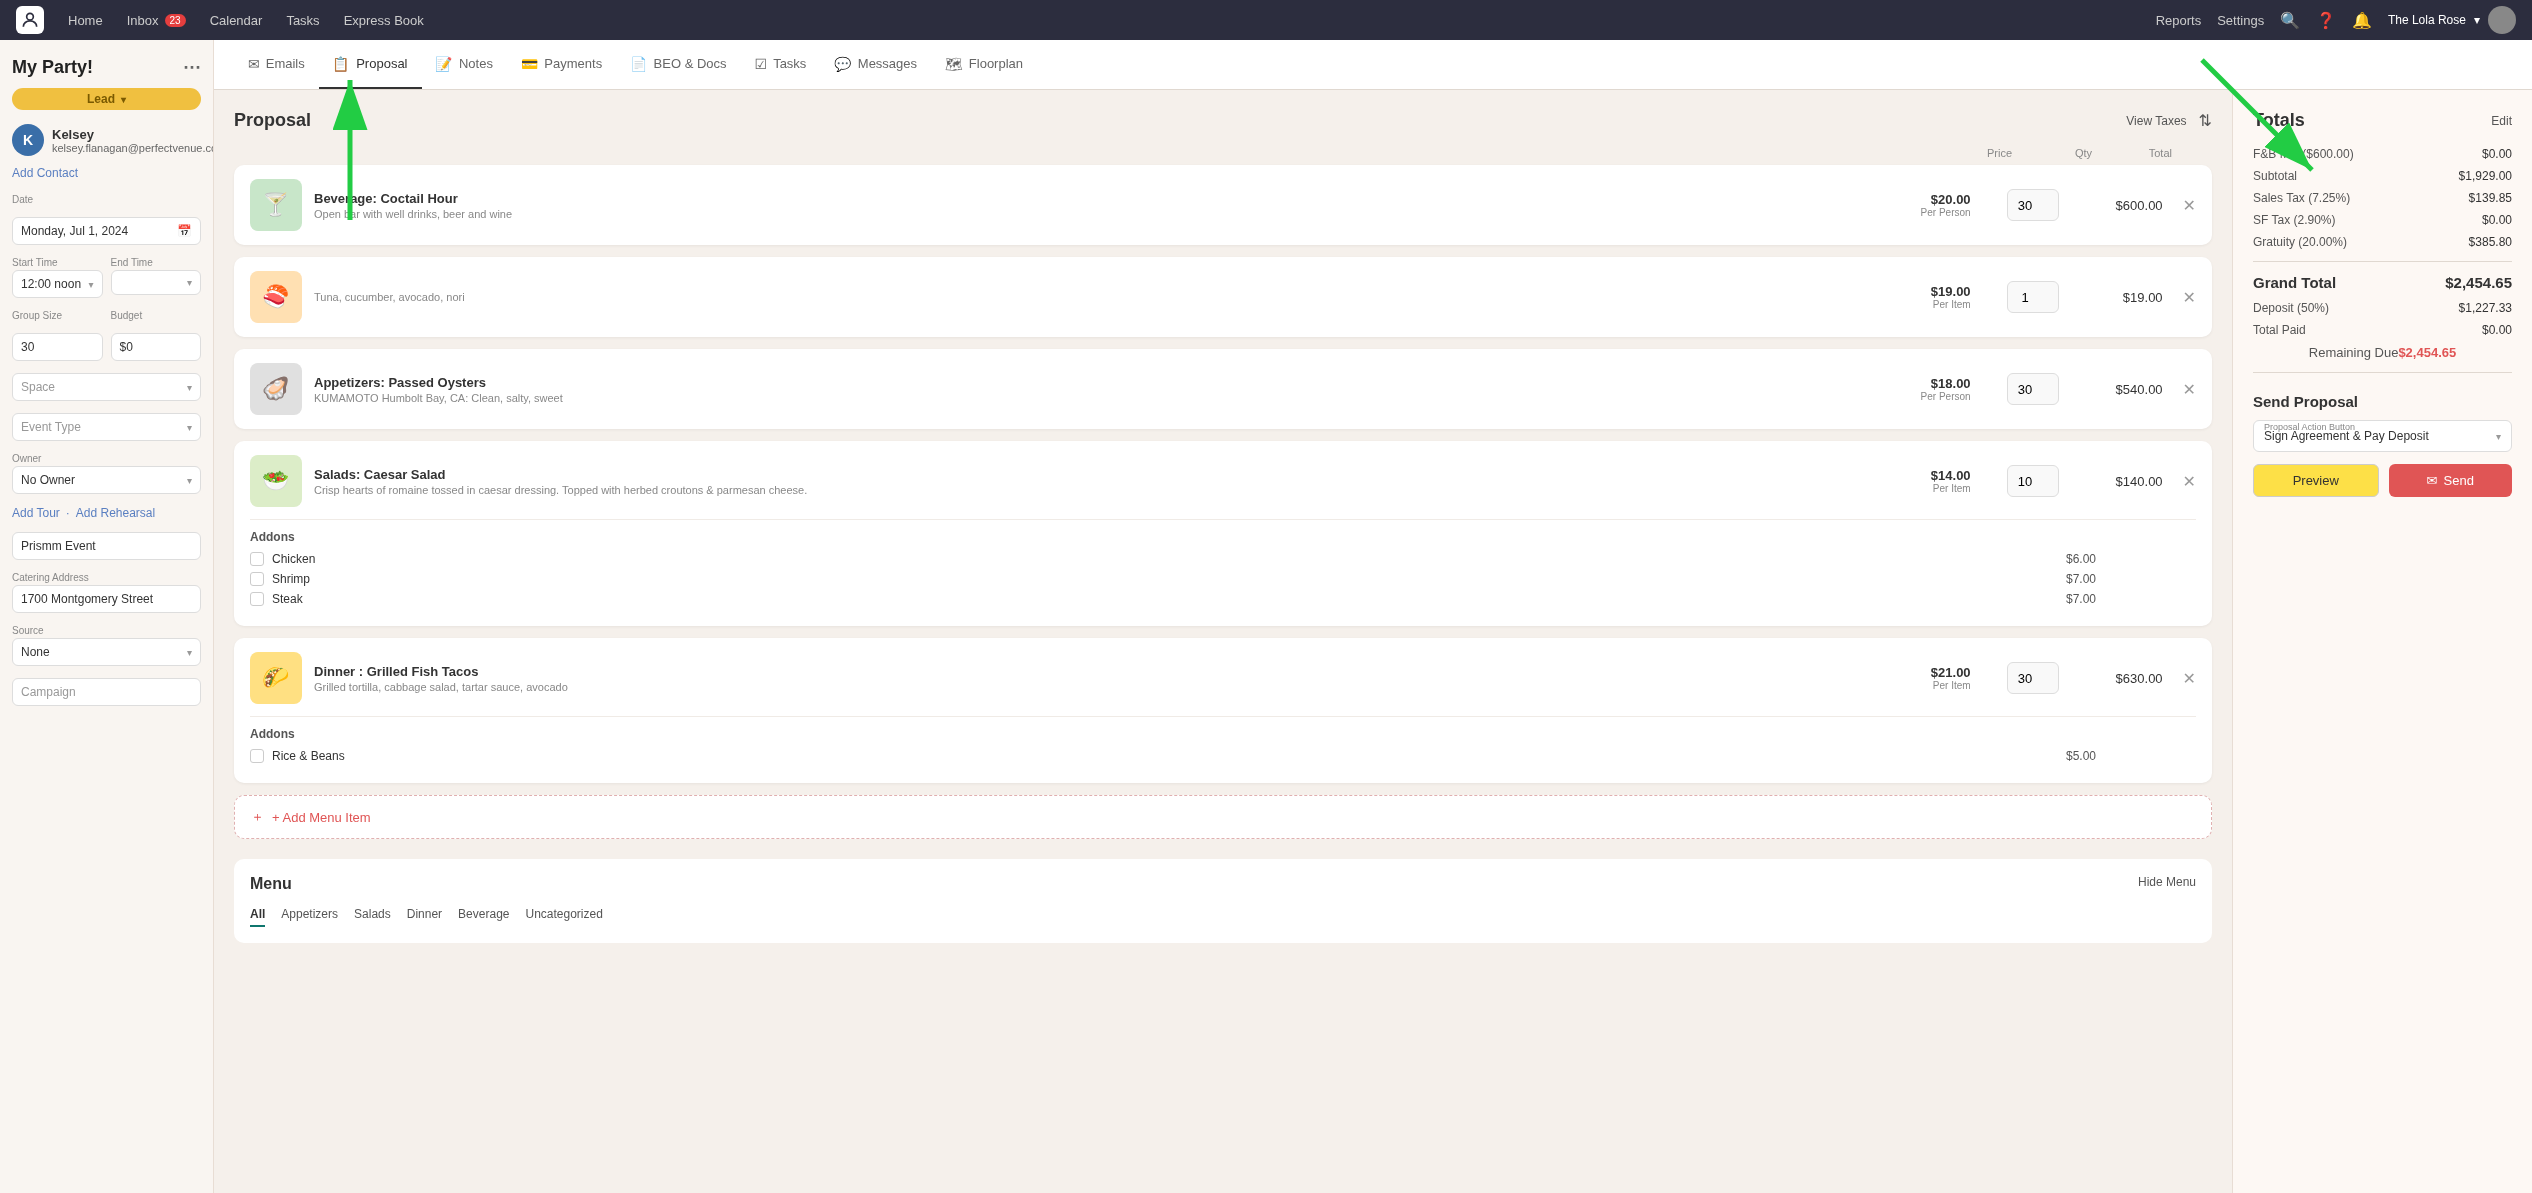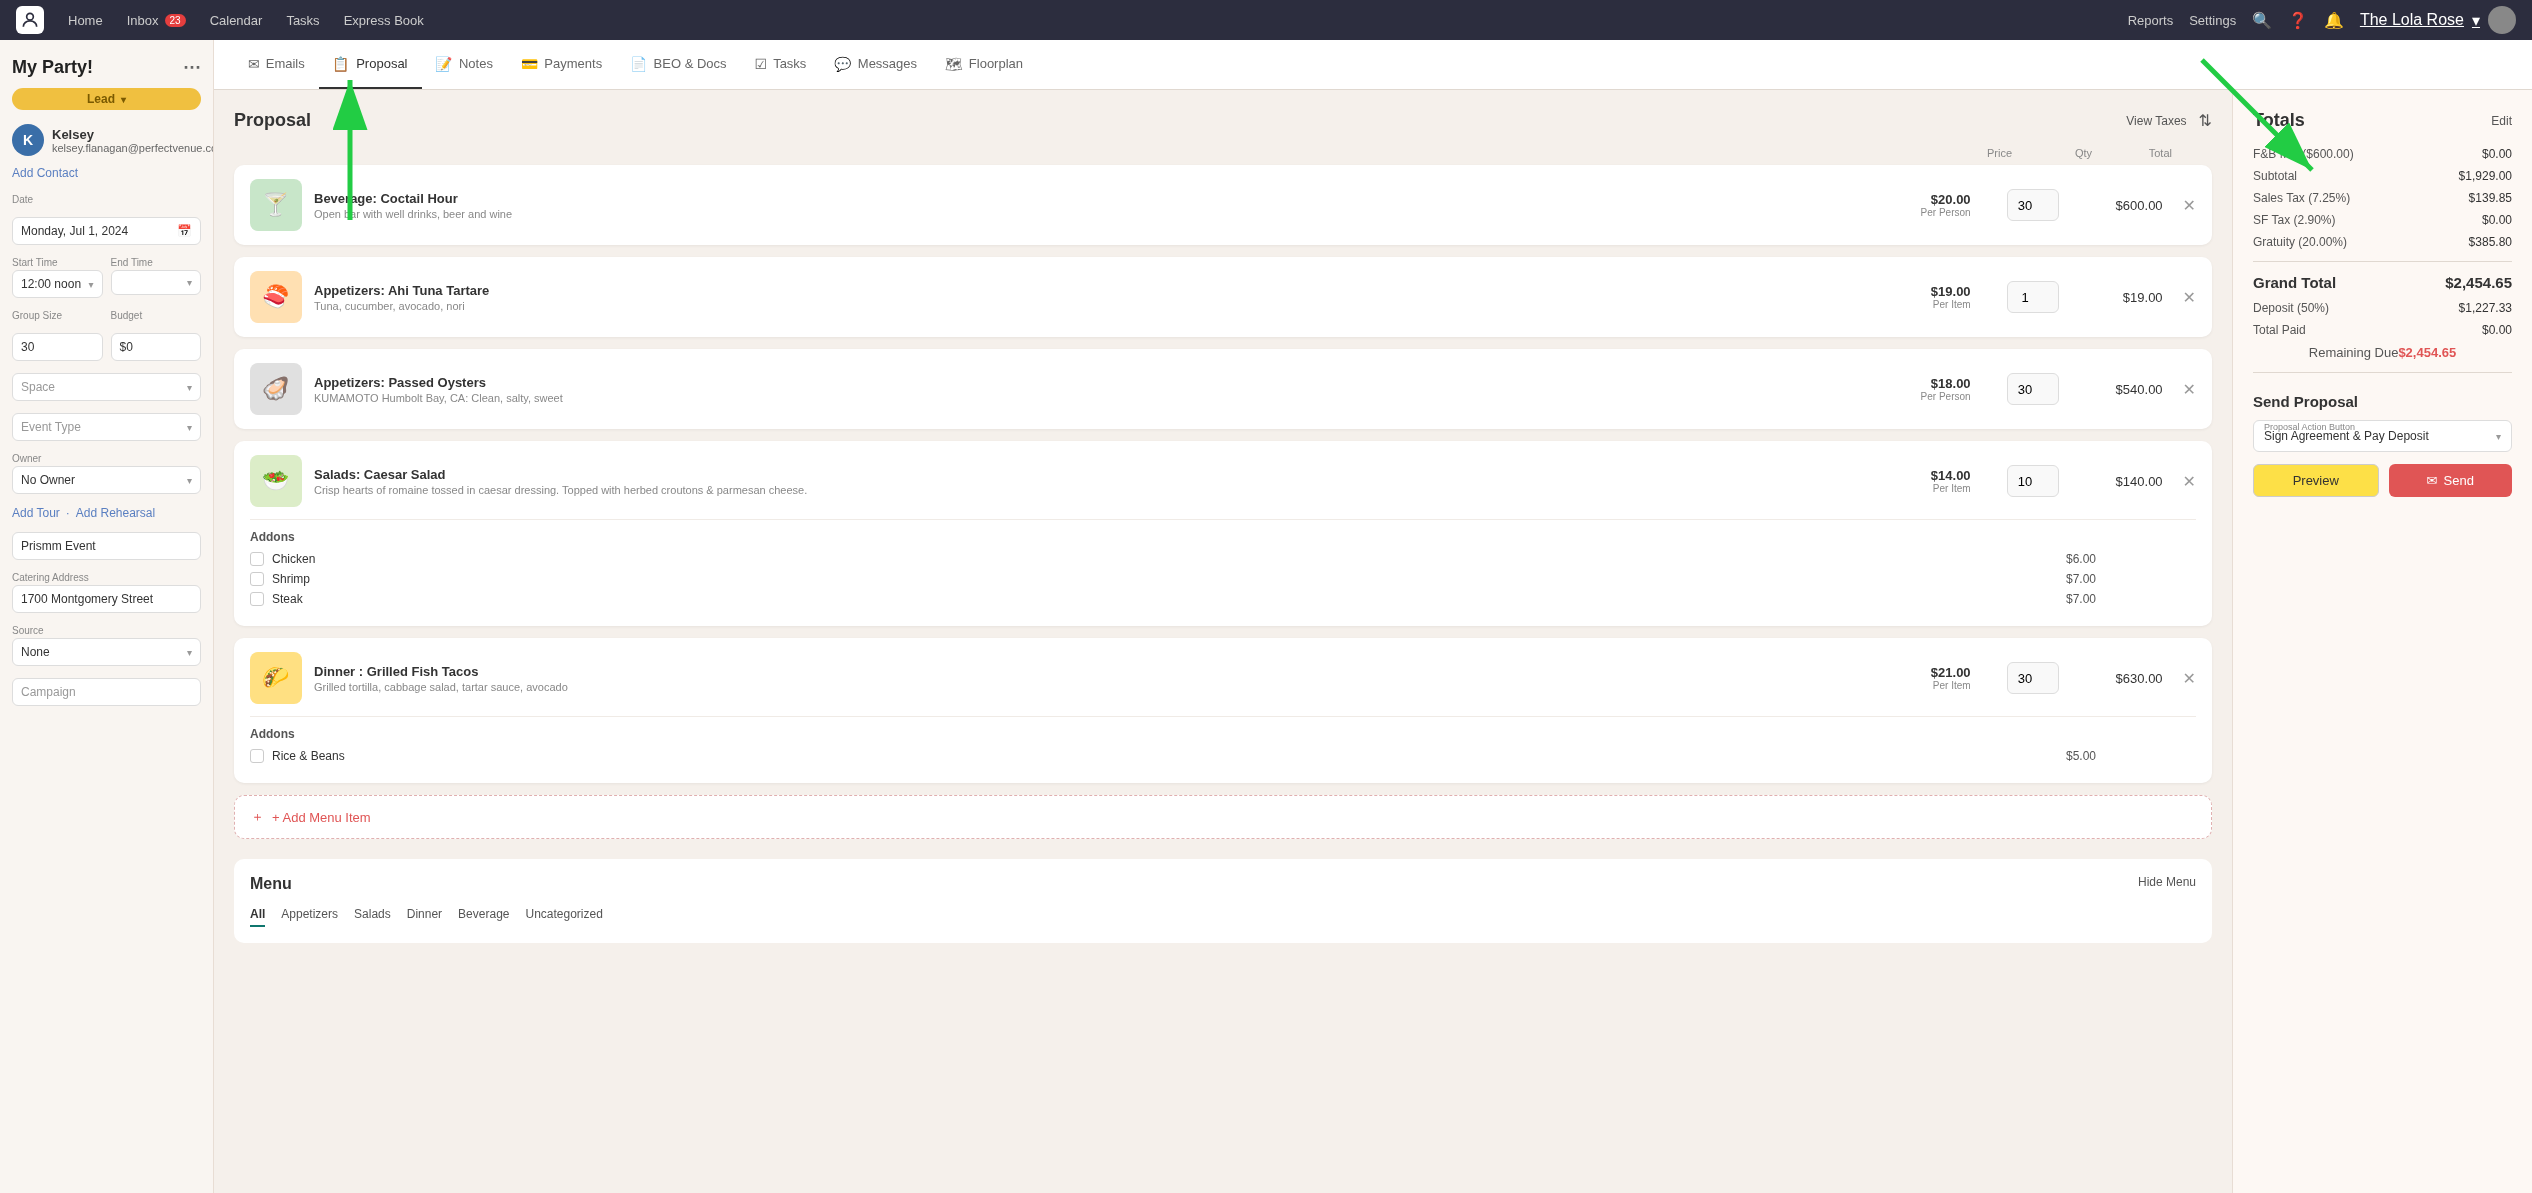--- a/index.html
+++ b/index.html
@@ -15,21 +15,21 @@
       padding: 0 16px;
       justify-content: space-between;
     }
     .top-nav-left { display: flex; align-items: center; gap: 24px; }
     .top-nav-logo { width: 28px; height: 28px; background: #fff; border-radius: 6px; display: flex; align-items: center; justify-content: center; }
     .top-nav-logo svg { width: 20px; height: 20px; }
     .top-nav-item { color: #ccc; font-size: 13px; cursor: pointer; display: flex; align-items: center; gap: 4px; }
     .badge { background: #e53e3e; color: #fff; border-radius: 10px; font-size: 10px; padding: 1px 5px; margin-left: 2px; }
     .top-nav-right { display: flex; align-items: center; gap: 16px; }
     .top-nav-right .icon-btn { color: #ccc; cursor: pointer; font-size: 16px; }
-    .user-area { display: flex; align-items: center; gap: 8px; color: #fff; font-size: 16px; cursor: pointer; text-decoration: underline; }
+    .user-area { display: flex; align-items: center; gap: 8px; color: #fff; font-size: 12px; cursor: pointer; }
     .user-avatar { width: 28px; height: 28px; border-radius: 50%; background: #888; overflow: hidden; }
 
     
     .app-layout { display: flex; height: calc(100vh - 40px); }
 
     
     .sidebar {
       width: 214px;
       background: #f9f5f1;
       border-right: 1px solid #e8ddd4;
@@ -359,21 +359,20 @@
             <input class="qty-input" type="number" value="30" style="">
             <div class="menu-item-total">$600.00</div>
             <span class="remove-btn">✕</span>
           </div>
         </div>
 
         <div class="menu-item-card">
           <div class="menu-item-row">
             <div class="menu-item-img" style="background:#ffe0b2;">🍣</div>
             <div class="menu-item-info">
-              <div class="menu-item-name">Appetizers: Ahi Tuna Tartare</div>
               <div class="menu-item-desc">Tuna, cucumber, avocado, nori</div>
             </div>
             <div class="menu-item-price">
               <div class="amount">$19.00</div>
               <div class="per">Per Item</div>
             </div>
             <input class="qty-input" type="number" value="1" style="">
             <div class="menu-item-total">$19.00</div>
             <span class="remove-btn">✕</span>
           </div>

